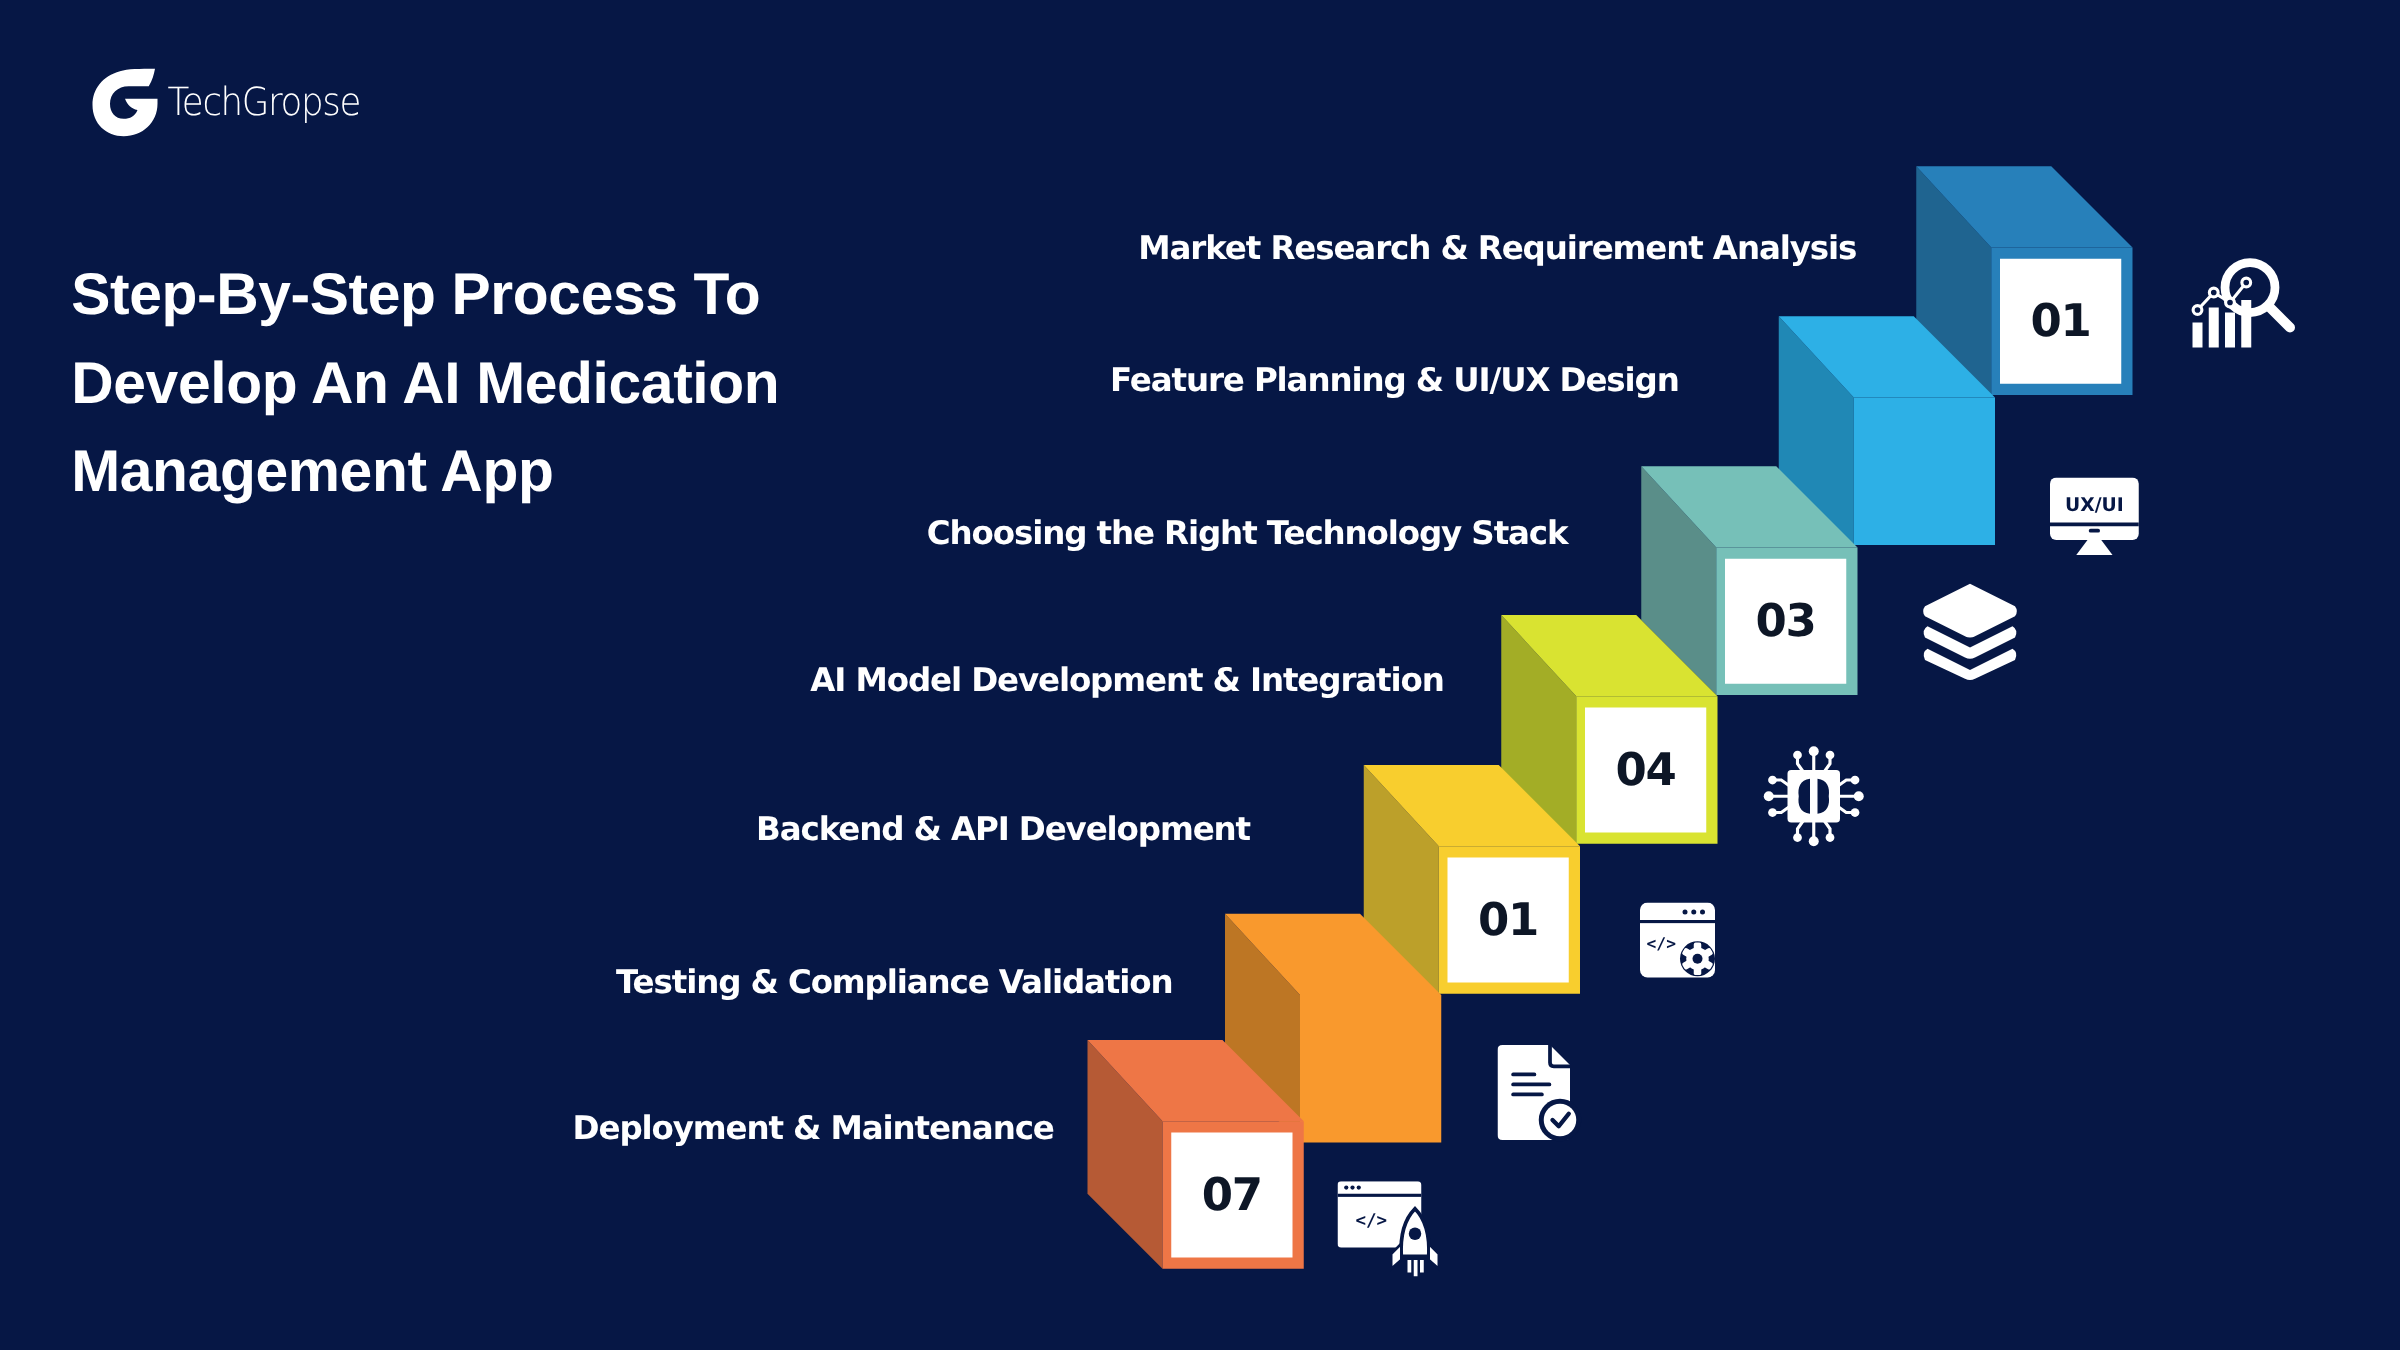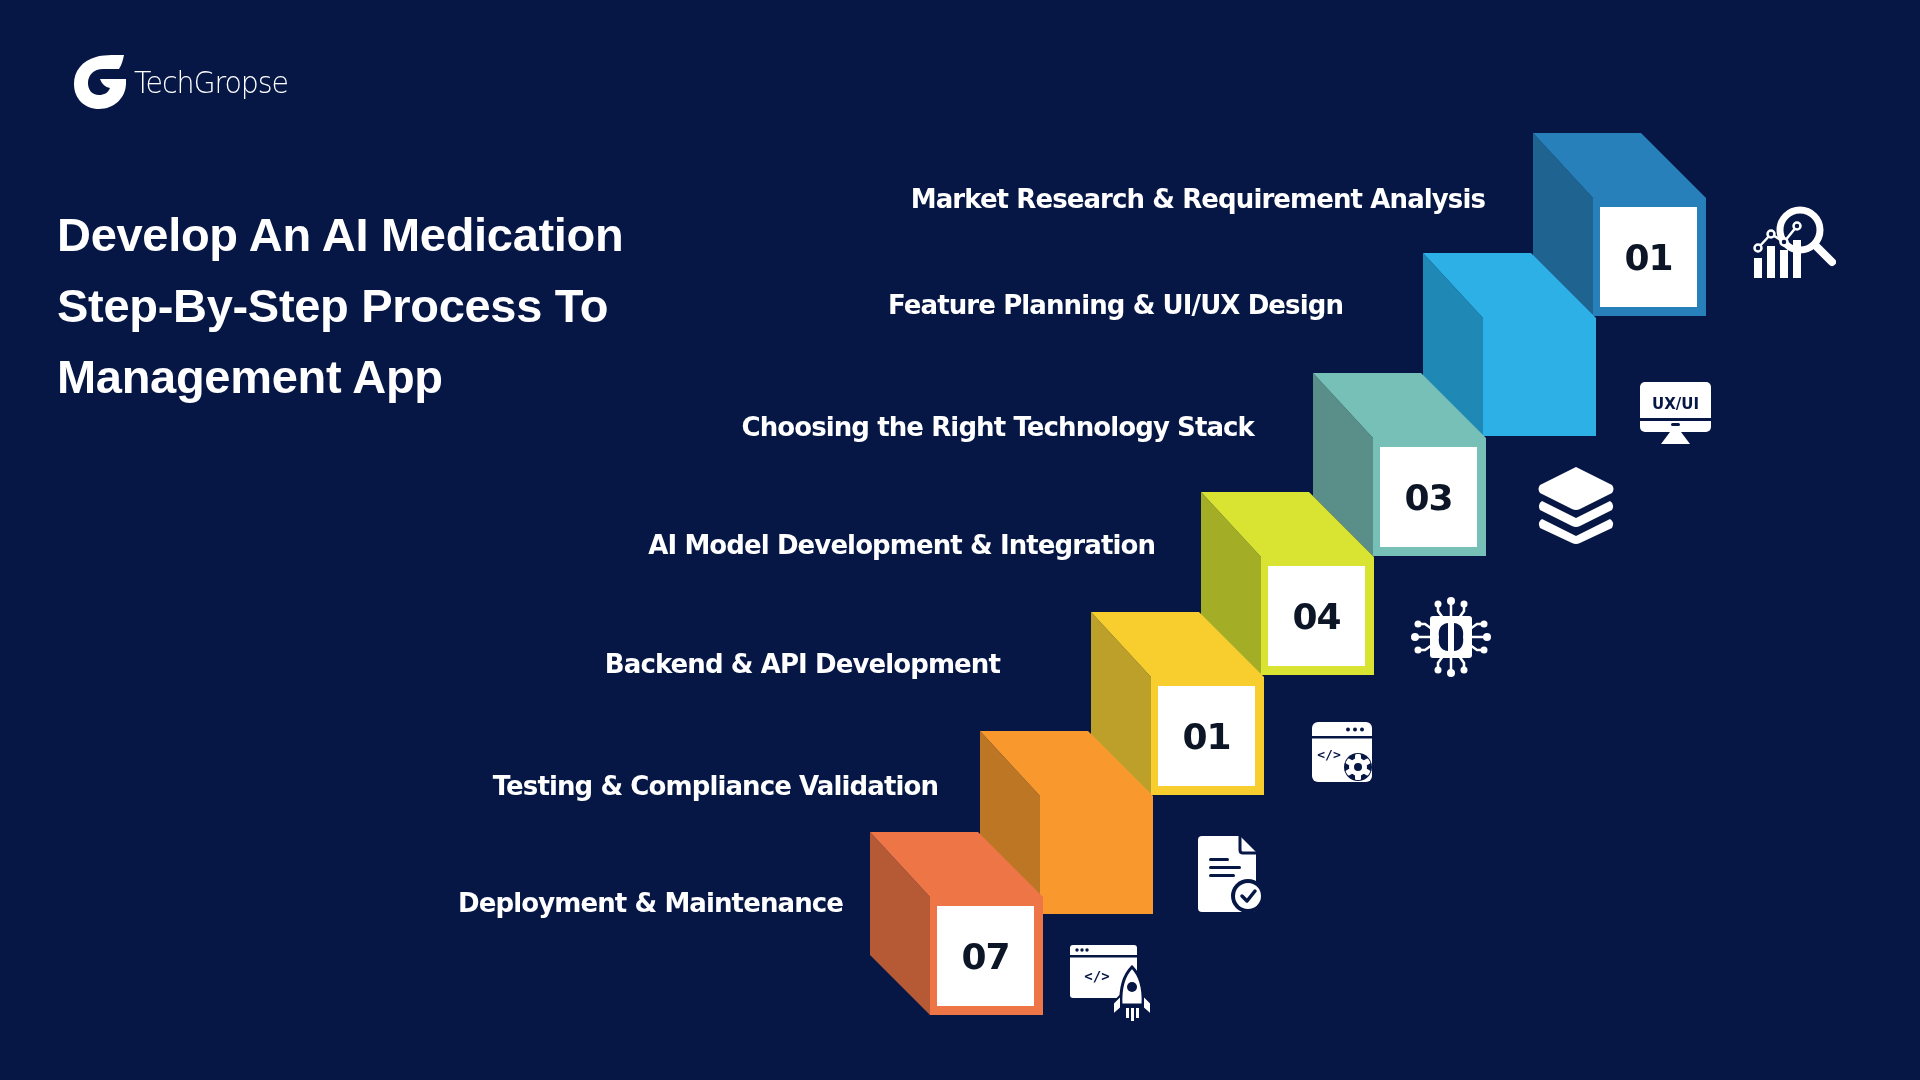--- a/index.html
+++ b/index.html
@@ -43,22 +43,22 @@
 <body>
 
 <div class="logo">
   <svg class="logo-mark" viewBox="0 0 56 58">
     <path d="M52 2 C 40 2, 30 2, 24 4 C 10 8, 2 18, 2 31 C 2 46, 13 56, 27 56 C 42 56, 54 45, 54 30 L 54 26 L 28 26 C 30 31, 33 34, 38 35 C 36 40, 32 42, 27 42 C 20 42, 16 37, 16 30 C 16 22, 22 16, 31 16 L 47 16 C 50 11, 51 7, 52 2 Z" fill="#ffffff"></path>
   </svg>
   <span class="logo-text">TechGropse</span>
 </div>
 
 <div class="title">
+  <div>Step-By-Step Process To</div>
   <div>Develop An AI Medication</div>
-  <div>Step-By-Step Process To</div>
   <div>Management App</div>
 </div>
 
 <div class="step-label" style="right:435px; top:183px;">Market Research &amp; Requirement Analysis</div>
 <div class="step-label" style="right:577px; top:289px;">Feature Planning &amp; UI/UX Design</div>
 <div class="step-label" style="right:666px; top:411px;">Choosing the Right Technology Stack</div>
 <div class="step-label" style="right:765px; top:529px;">AI Model Development &amp; Integration</div>
 <div class="step-label" style="right:920px; top:648px;">Backend &amp; API Development</div>
 <div class="step-label" style="right:982px; top:770px;">Testing &amp; Compliance Validation</div>
 <div class="step-label" style="right:1077px; top:887px;">Deployment &amp; Maintenance</div>

